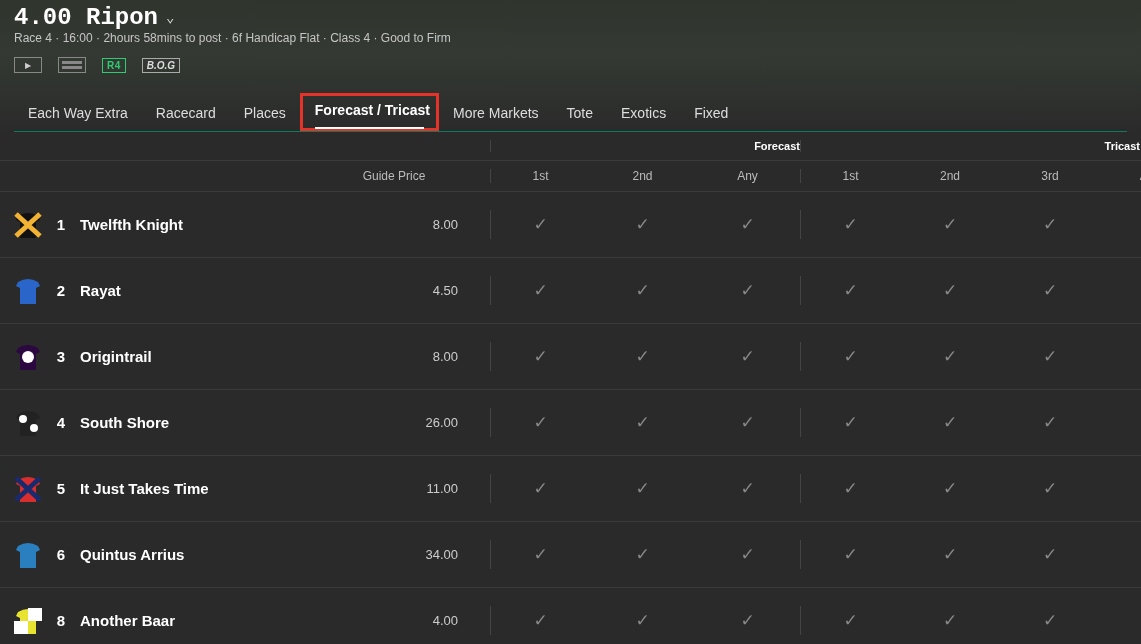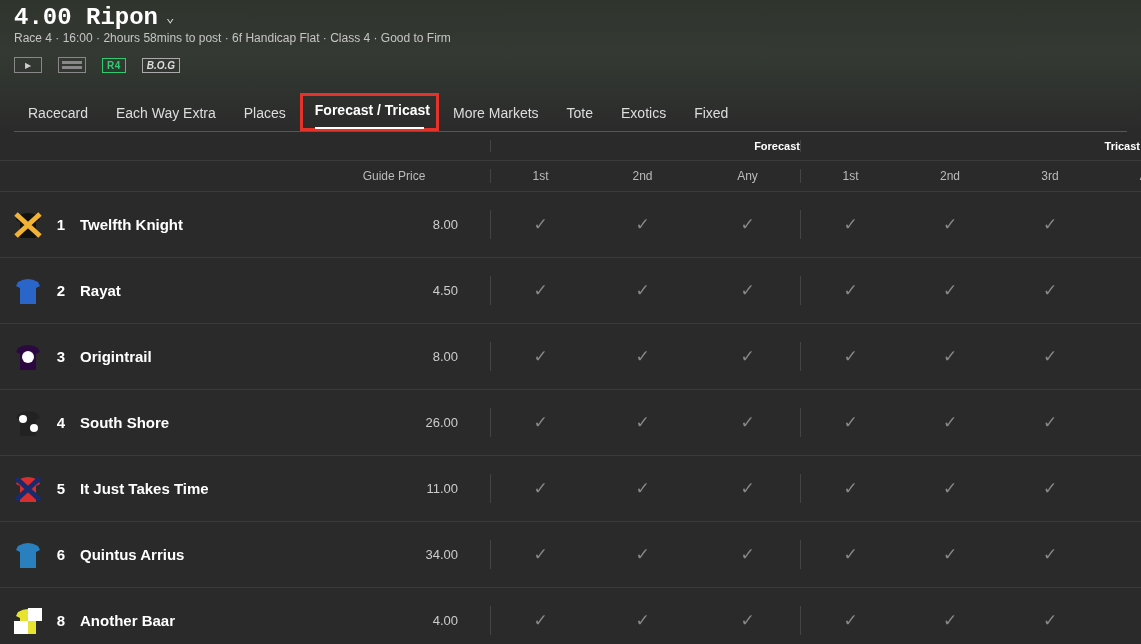--- a/index.html
+++ b/index.html
@@ -100,22 +100,22 @@
     <span class="chevron">⌄</span>
   </div>
   <div class="subtitle">Race 4 · 16:00 · 2hours 58mins to post · 6f Handicap Flat · Class 4 · Good to Firm</div>
   <div class="badges">
     <span class="badge-icon badge-play"></span>
     <span class="badge-sub"></span>
     <span class="badge-r4">R4</span>
     <span class="badge-bog">B.O.G</span>
   </div>
   <div class="tabs" id="tabs">
+      <div class="tab">Each Way Extra</div>
       <div class="tab">Racecard</div>
-      <div class="tab">Each Way Extra</div>
       <div class="tab">Places</div>
       <div class="tab active redbox">Forecast / Tricast</div>
       <div class="tab">More Markets</div>
       <div class="tab">Tote</div>
       <div class="tab">Exotics</div>
       <div class="tab">Fixed</div>
     </div>
 </div>
 
 <div class="sh-top">

